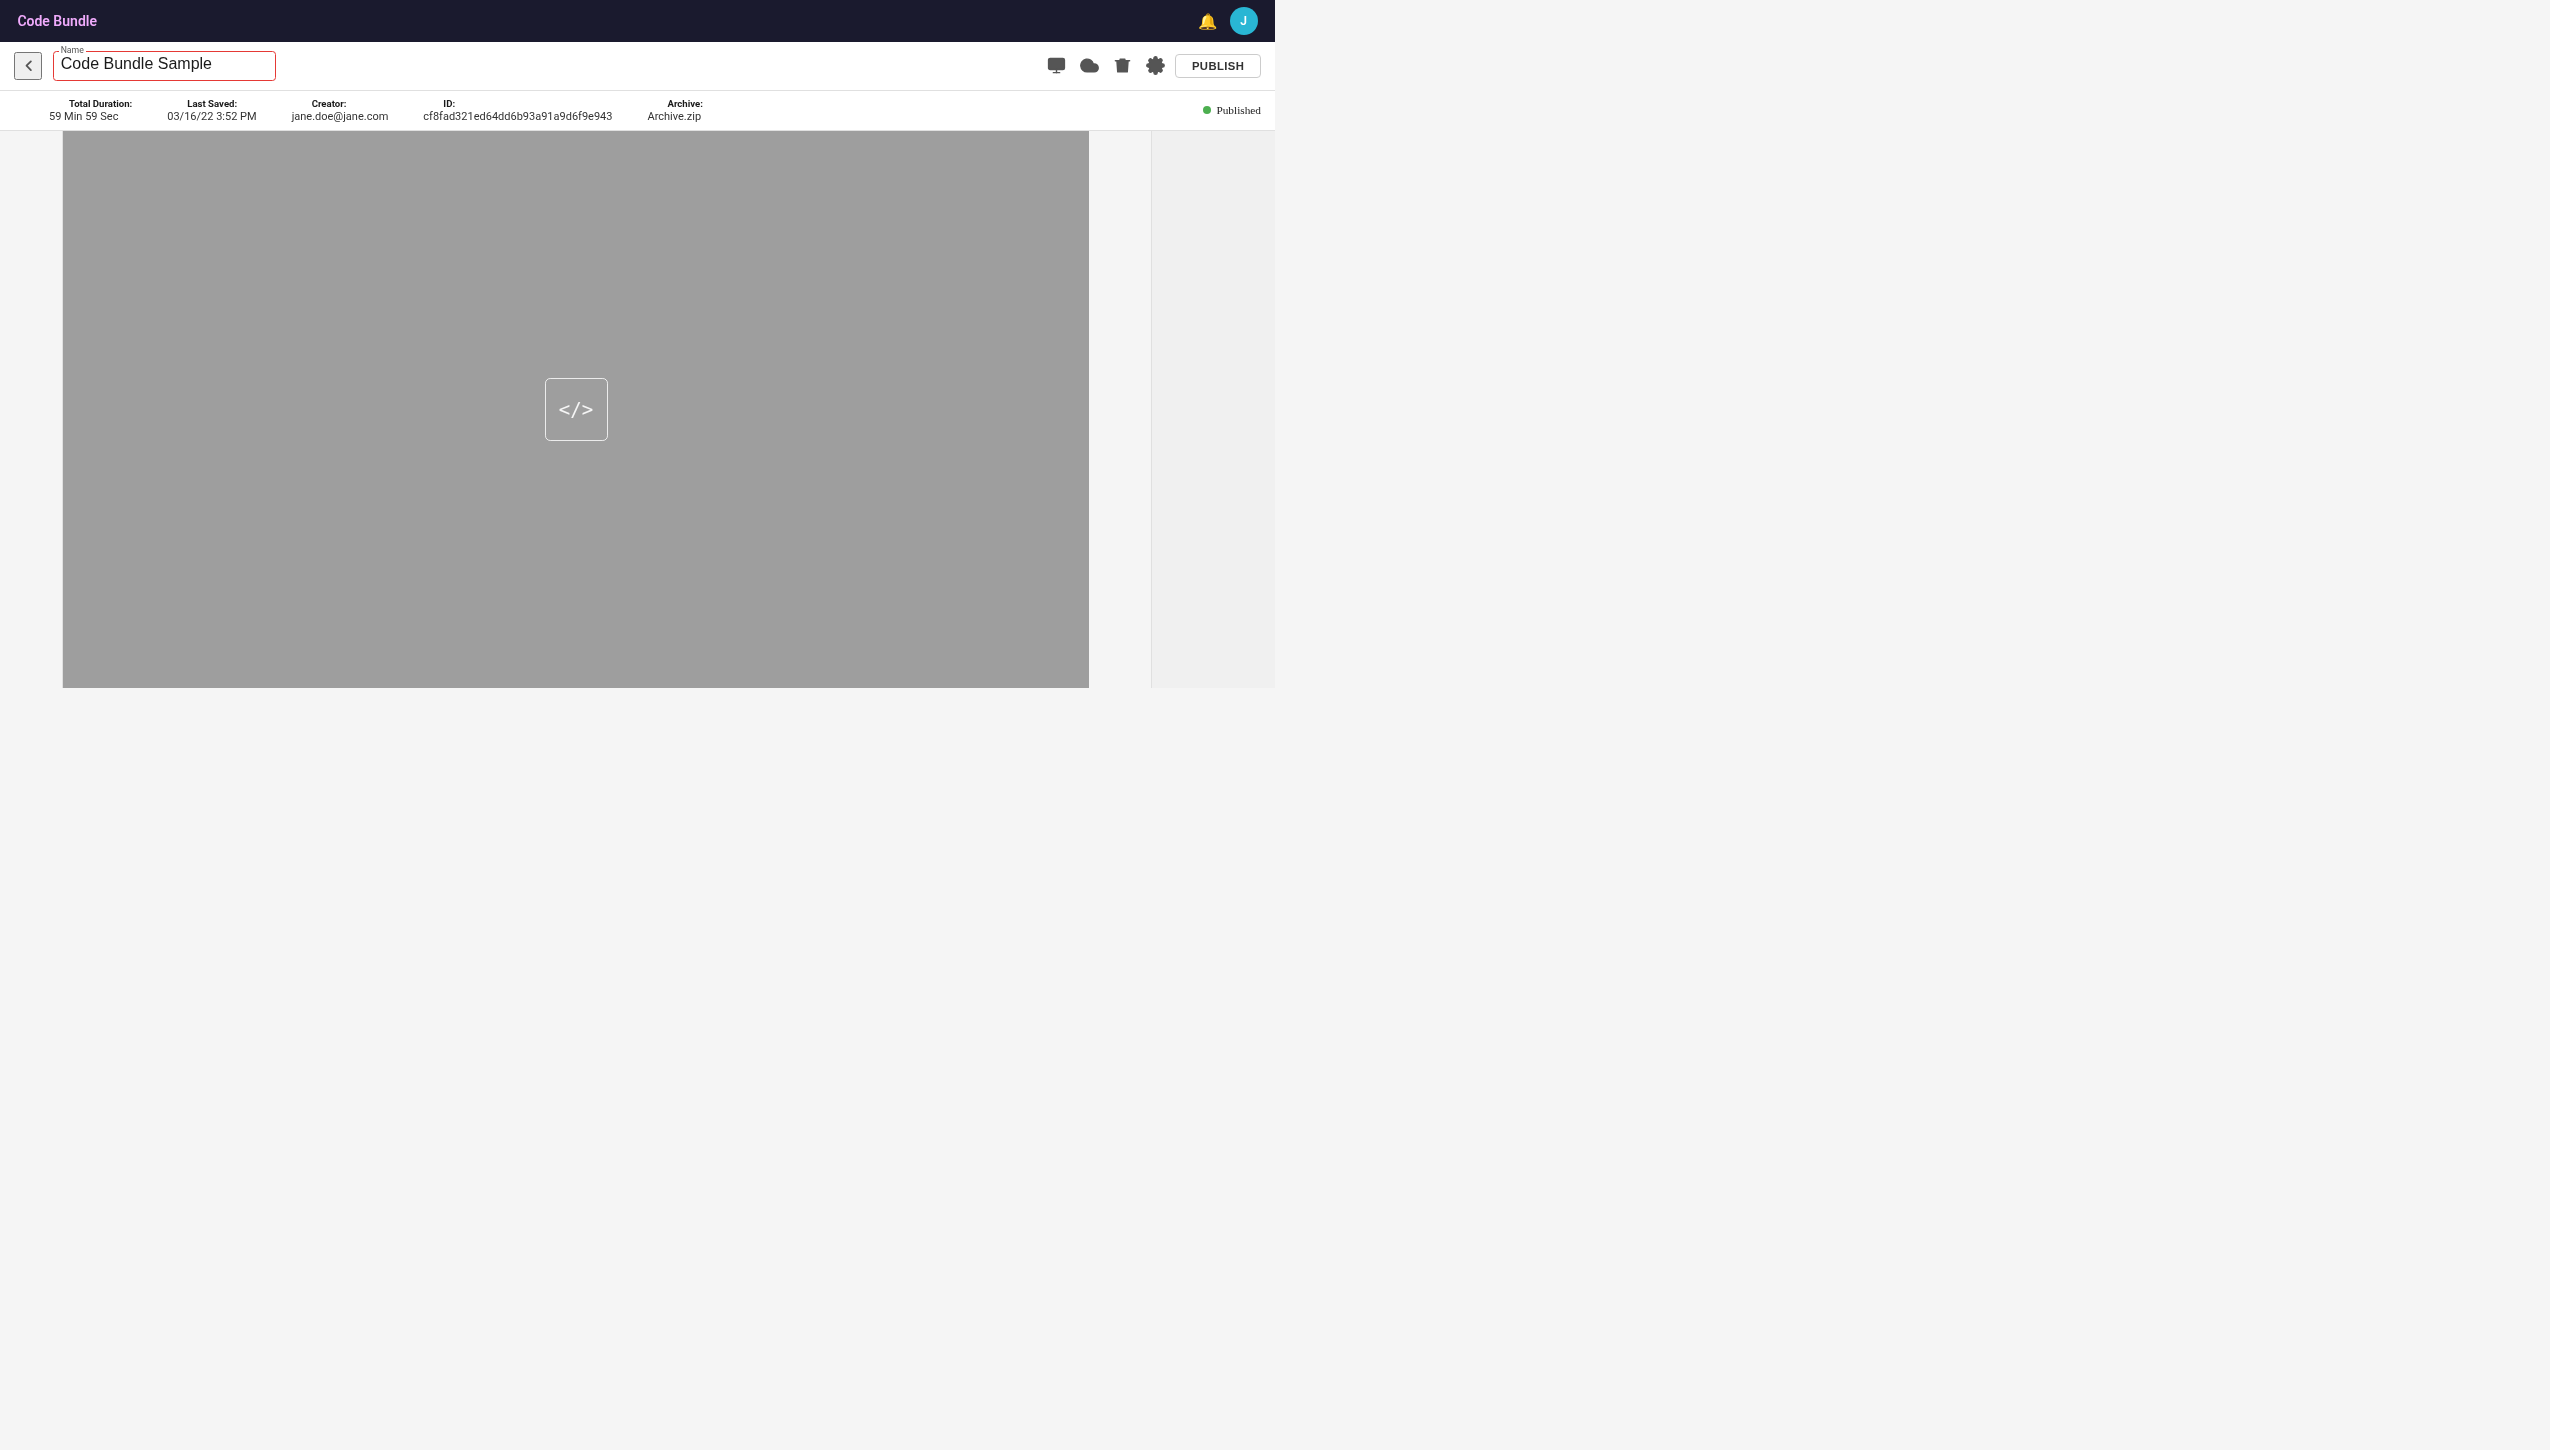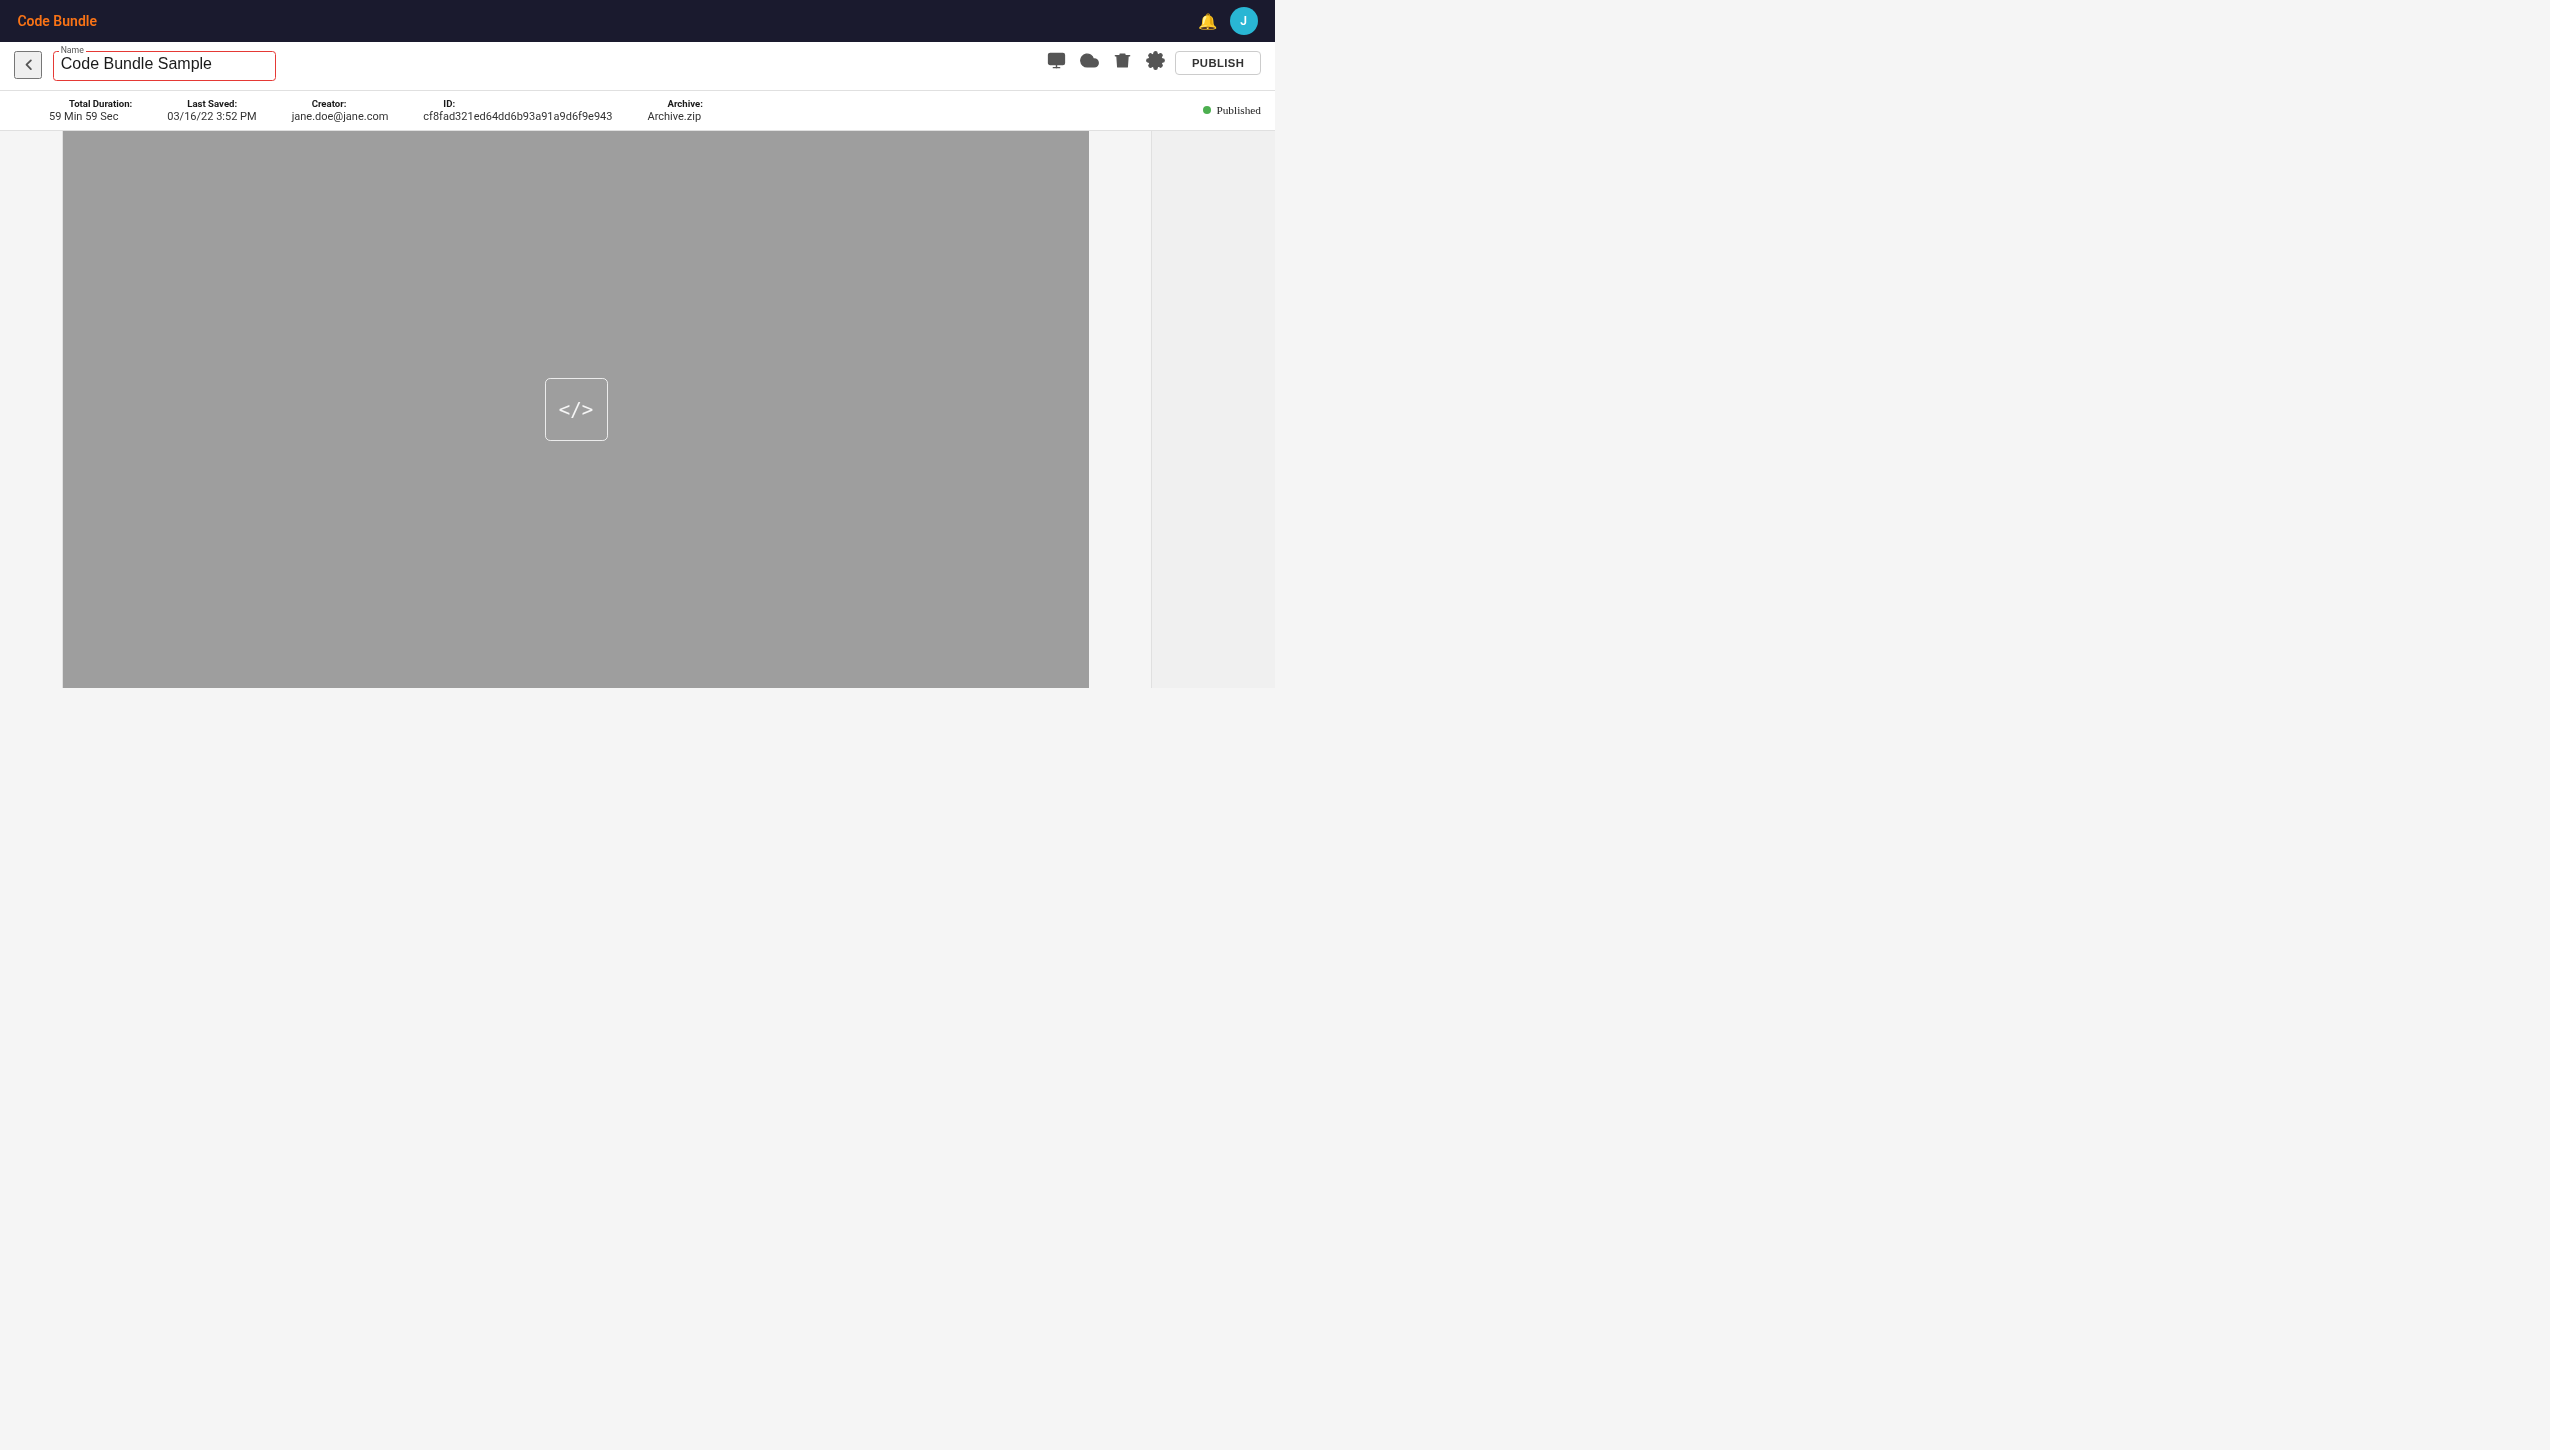--- a/index.html
+++ b/index.html
@@ -20,21 +20,21 @@
     .top-nav {
       background: #1a1a2e;
       height: 42px;
       display: flex;
       align-items: center;
       justify-content: space-between;
       padding: 0 17.4px;
     }
 
     .top-nav-title {
-      color: #f97316;
+      color: #f0abfc;
       font-size: 14px;
       font-weight: 600;
     }
 
     .top-nav-actions {
       display: flex;
       align-items: center;
       gap: 12px;
     }
 
@@ -57,21 +57,21 @@
       font-weight: 600;
       cursor: pointer;
     }
 
     
     .header-toolbar {
       background: #ffffff;
       border-bottom: 0.9px solid #e0e0e0;
       padding: 8.7px 14px;
       display: flex;
-      align-items: flex-start;
+      align-items: center;
       gap: 10.4px;
     }
 
     .back-btn {
       color: #555;
       font-size: 15.7px;
       cursor: pointer;
       padding: 3.5px;
       display: flex;
       align-items: center;

